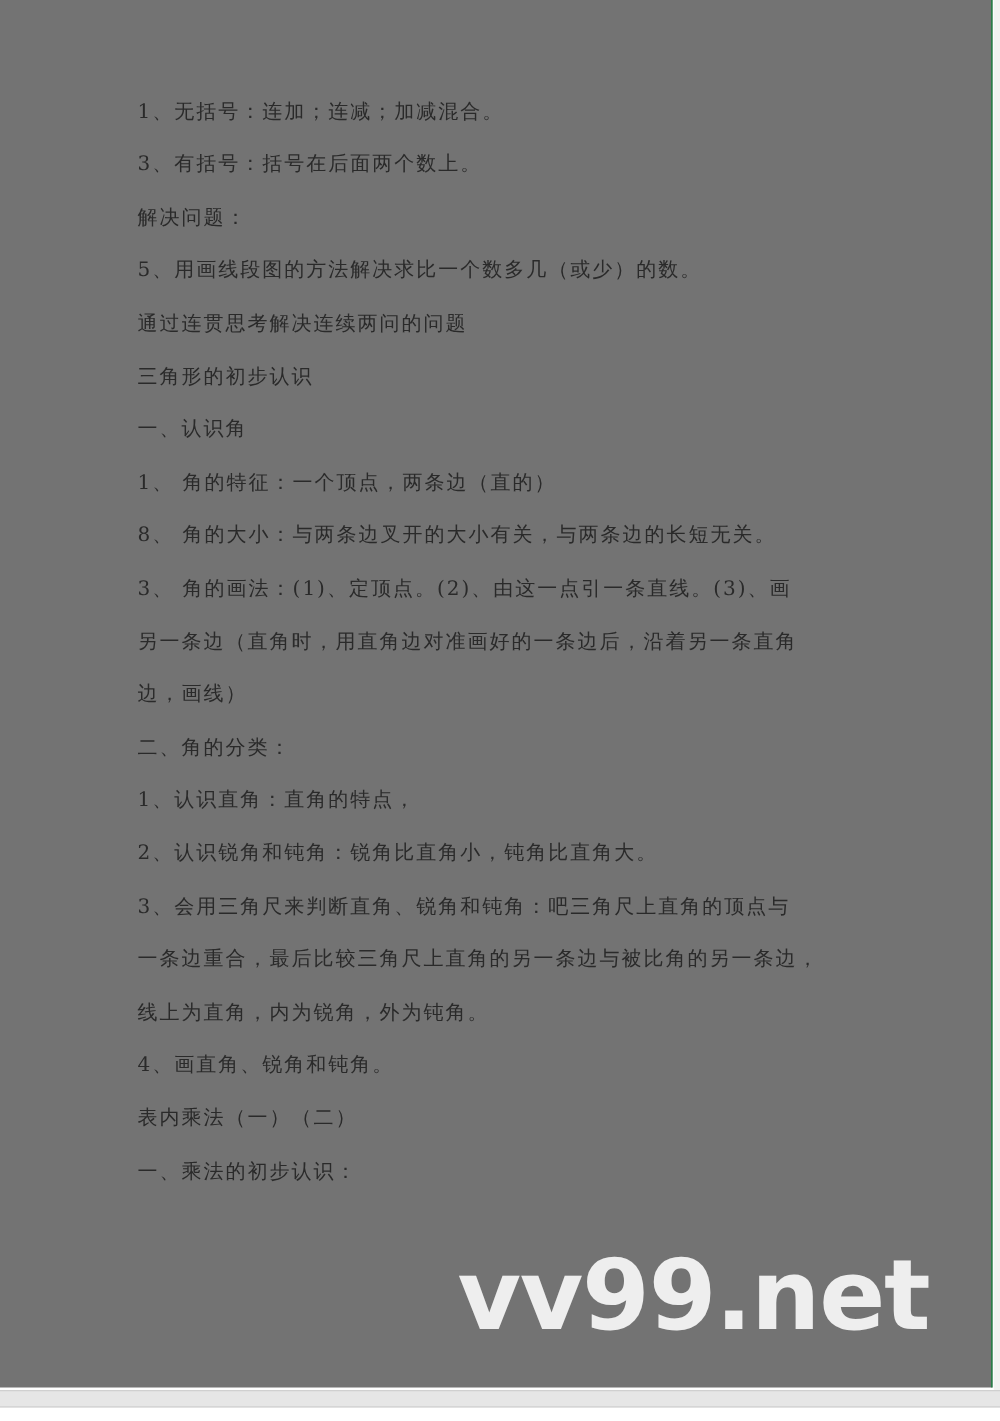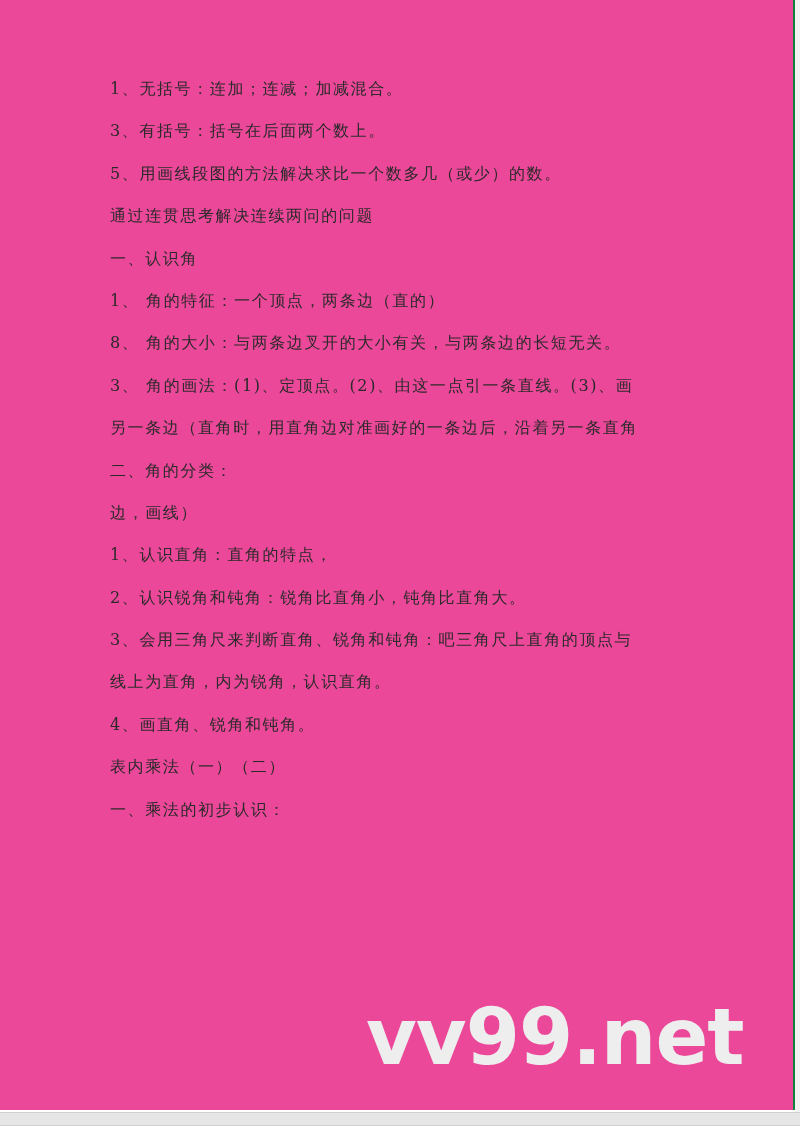--- a/index.html
+++ b/index.html
@@ -14,22 +14,22 @@
       overflow: hidden;
       font-family: "DejaVu Serif", "Liberation Serif", serif;
       color: #2a2a2a;
     }
     .page {
       position: absolute;
       left: 0;
       top: 0;
       width: 793px;
       height: 1110px;
-      background: #ec4899;
-      border-right: 3px solid #15803d;
+      background: #737373;
+      border-right: 1px solid #15803d;
     }
     .content {
       position: absolute;
       left: 110px;
       top: 68px;
       width: 570px;
     }
     .line {
       font-size: 16px;
       line-height: 42.4px;
@@ -67,33 +67,36 @@
       background: #f2f2f2;
     }
   </style>
 </head>
 <body>
 
 <div class="page">
   <div class="content">
     <div class="line">1、无括号：连加；连减；加减混合。</div>
     <div class="line">3、有括号：括号在后面两个数上。</div>
+    <div class="line">解决问题：</div>
     <div class="line">5、用画线段图的方法解决求比一个数多几（或少）的数。</div>
     <div class="line">通过连贯思考解决连续两问的问题</div>
+    <div class="line">三角形的初步认识</div>
     <div class="line">一、认识角</div>
     <div class="line">1、 角的特征：一个顶点，两条边（直的）</div>
     <div class="line">8、 角的大小：与两条边叉开的大小有关，与两条边的长短无关。</div>
     <div class="line">3、 角的画法：(1)、定顶点。(2)、由这一点引一条直线。(3)、画</div>
     <div class="line">另一条边（直角时，用直角边对准画好的一条边后，沿着另一条直角</div>
+    <div class="line">边，画线）</div>
     <div class="line">二、角的分类：</div>
-    <div class="line">边，画线）</div>
     <div class="line">1、认识直角：直角的特点，</div>
     <div class="line">2、认识锐角和钝角：锐角比直角小，钝角比直角大。</div>
     <div class="line">3、会用三角尺来判断直角、锐角和钝角：吧三角尺上直角的顶点与</div>
-    <div class="line">线上为直角，内为锐角，认识直角。</div>
+    <div class="line">一条边重合，最后比较三角尺上直角的另一条边与被比角的另一条边，</div>
+    <div class="line">线上为直角，内为锐角，外为钝角。</div>
     <div class="line">4、画直角、锐角和钝角。</div>
     <div class="line">表内乘法（一）（二）</div>
     <div class="line">一、乘法的初步认识：</div>
   </div>
   <div class="watermark">vv99.net</div>
 </div>
 <div class="right-edge"></div>
 <div class="bottom-bar"></div>
 
 </body></html>

